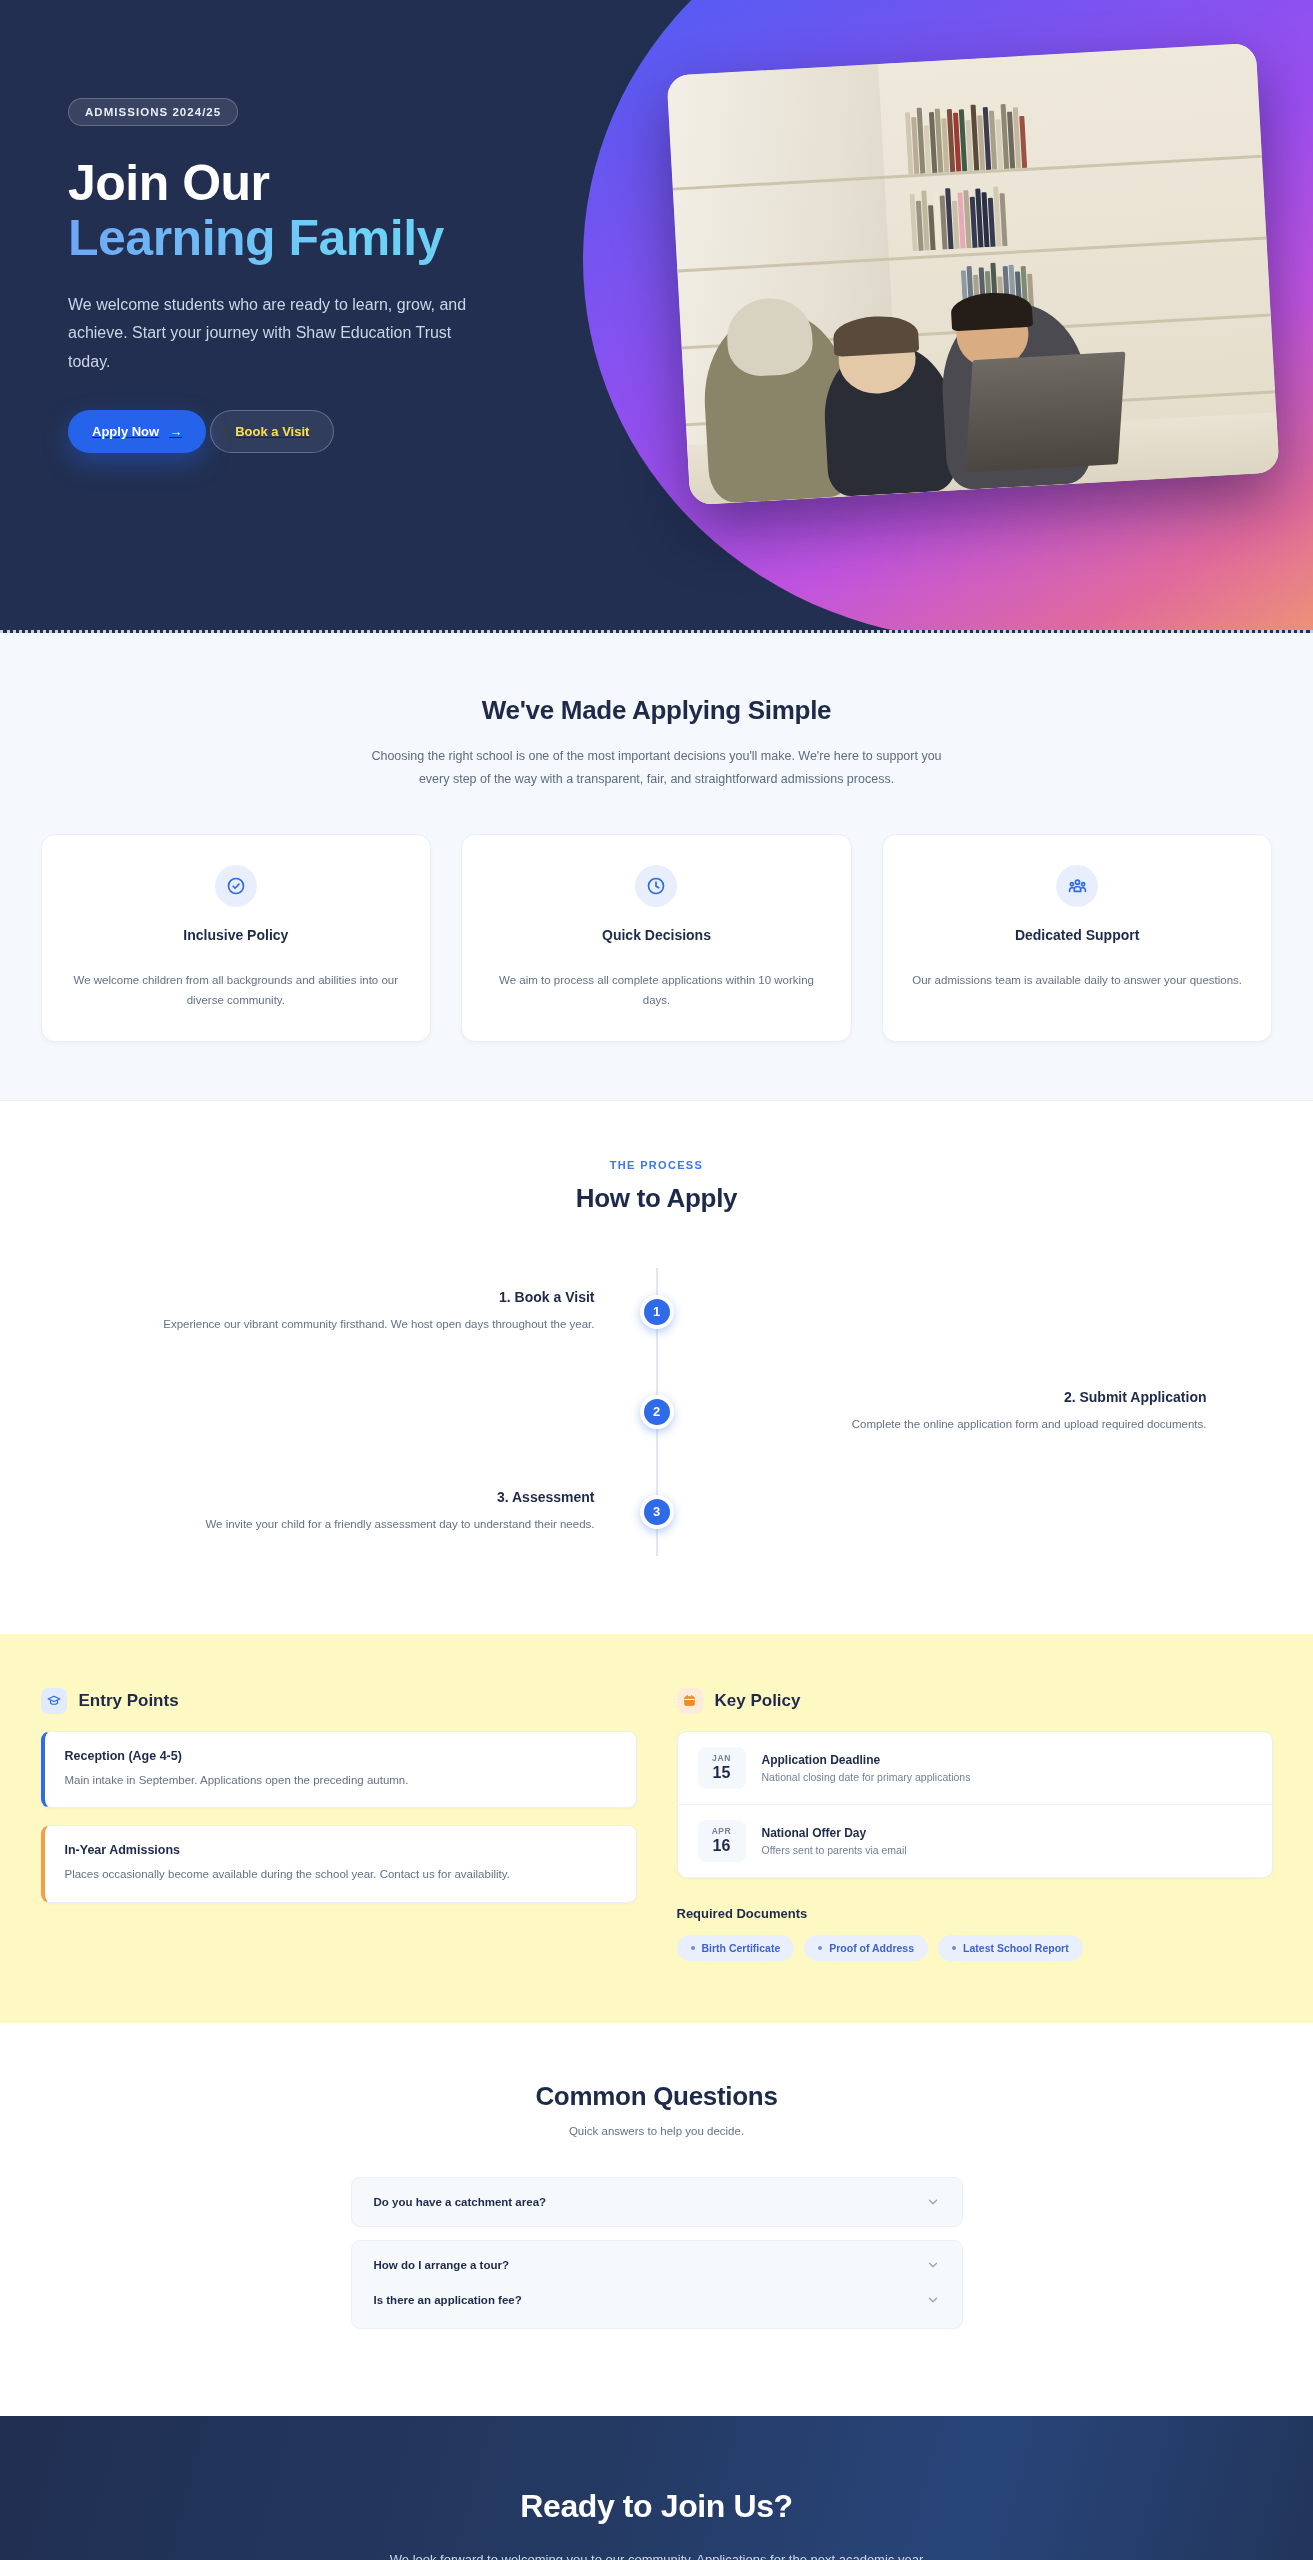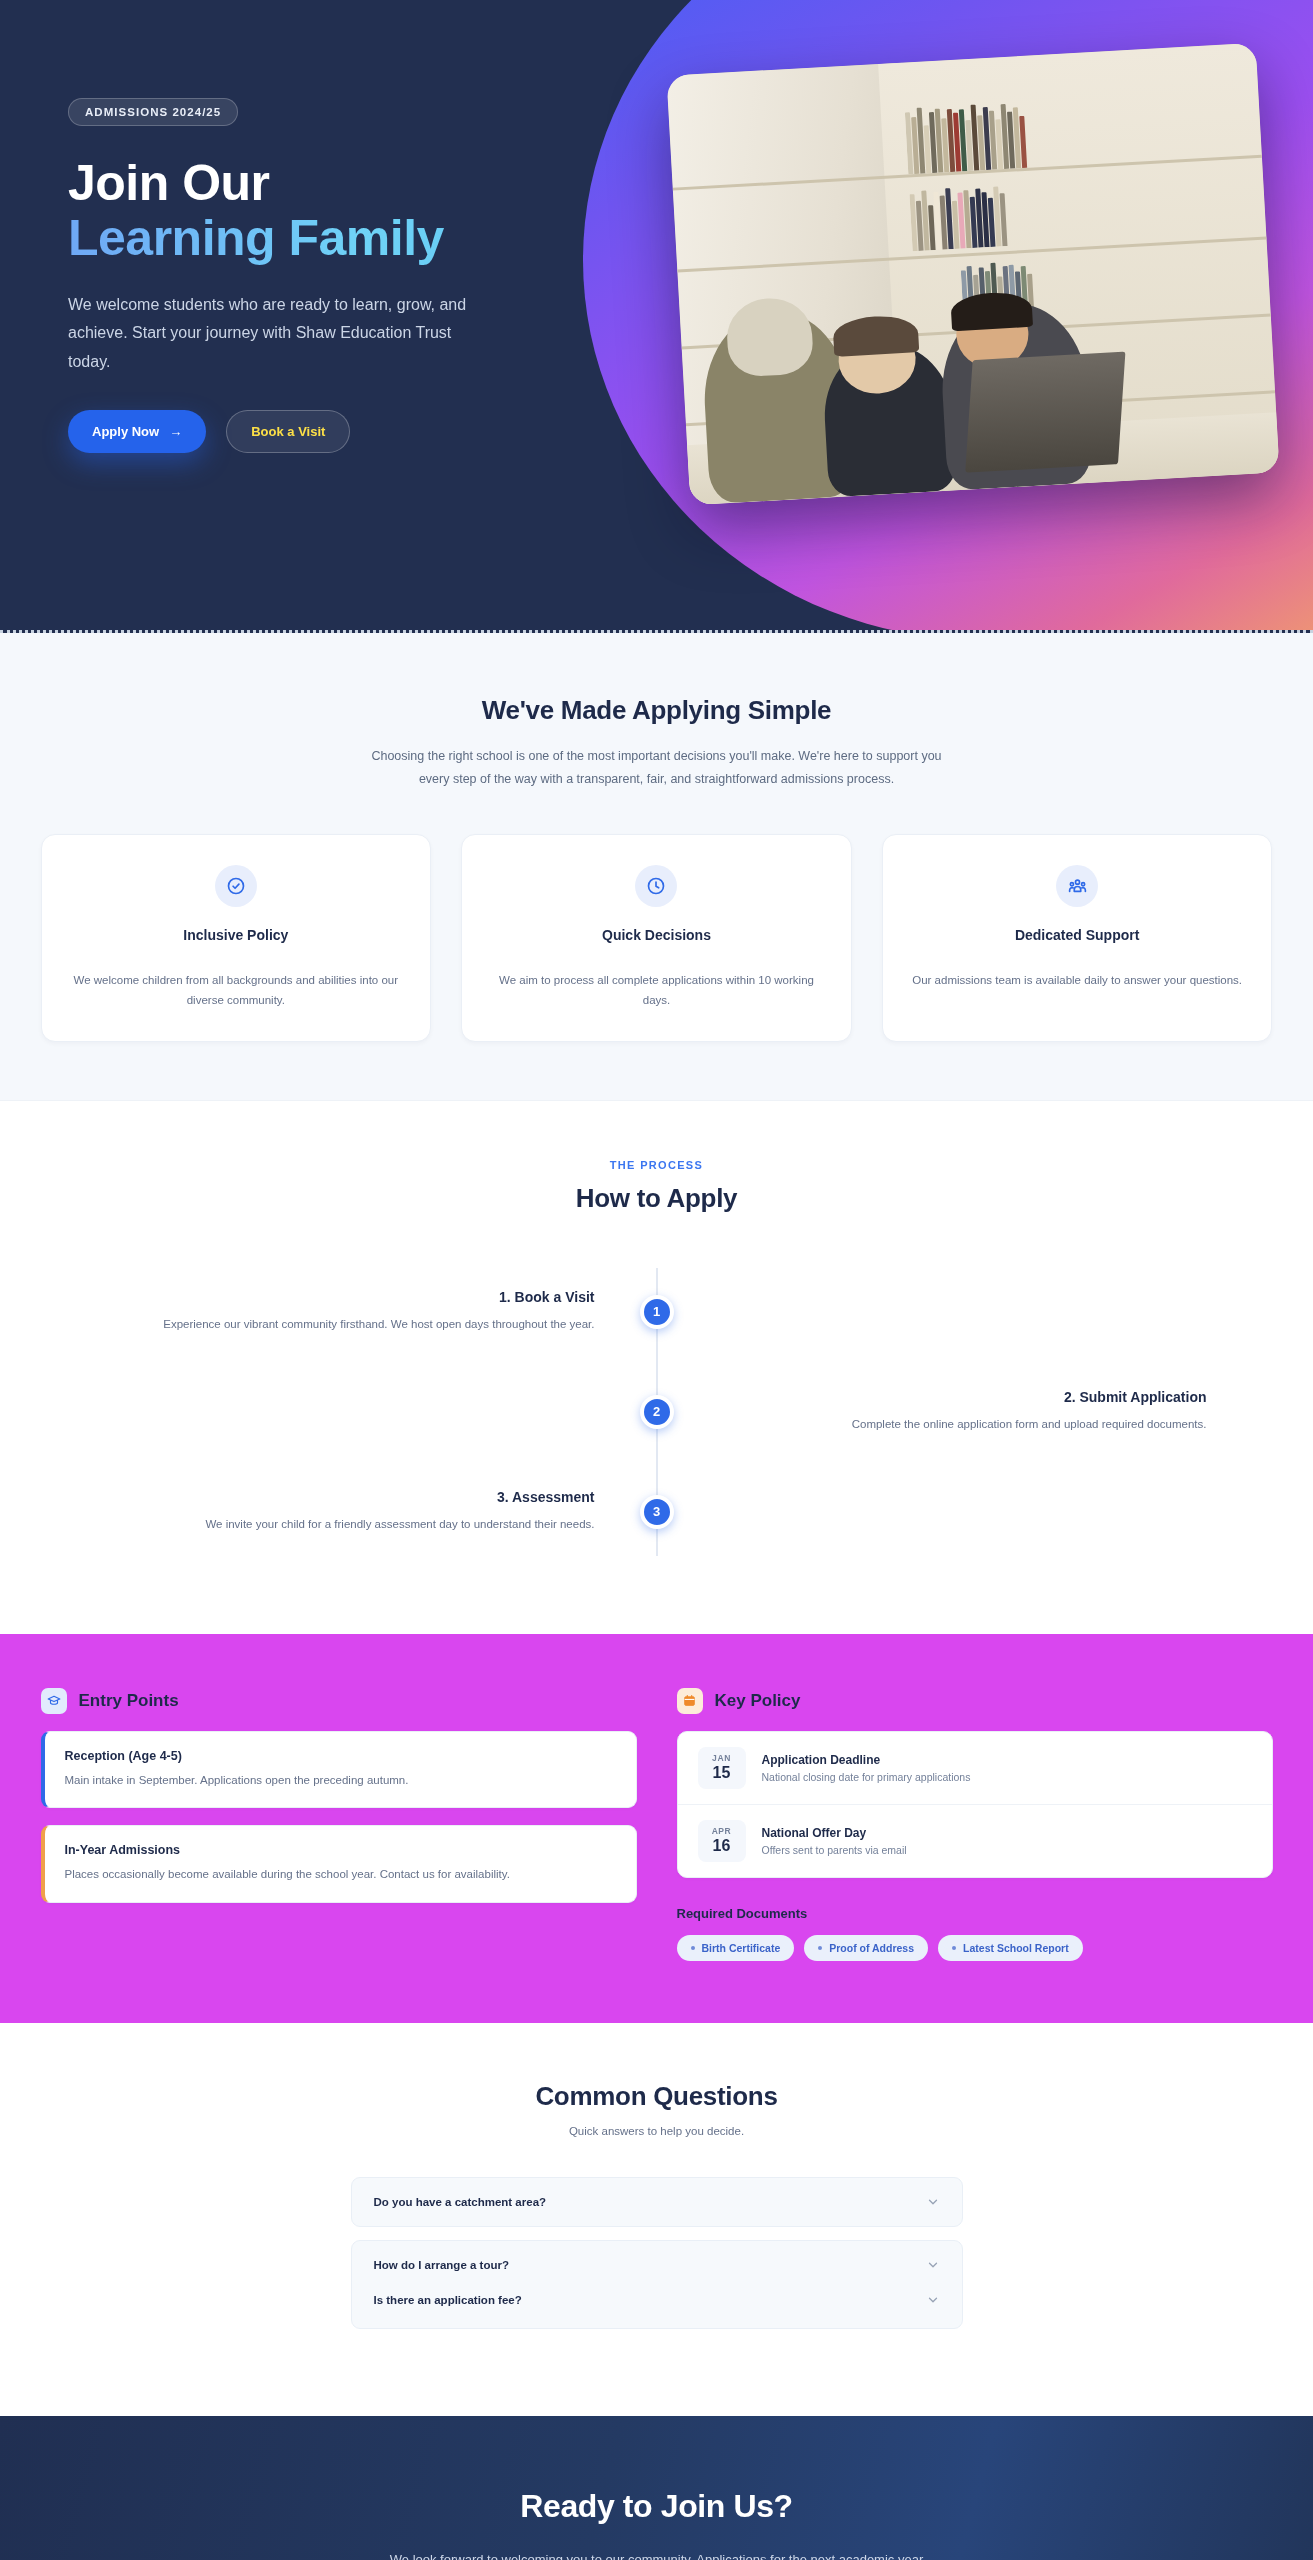--- a/index.html
+++ b/index.html
@@ -99,21 +99,21 @@
     background-clip: text;
     color: transparent;
   }
   .hero p.lede {
     margin-top: 26px;
     font-size: 16px;
     line-height: 1.78;
     color: #cbd5e6;
     max-width: 400px;
   }
-  .hero-btns { margin-top: 34px; display: flex; gap: 20px; }
+  .hero-btns { margin-top: 34px; display: flex; gap: 4px; text-decoration: underline; }
   .btn {
     font-family: "Liberation Sans", sans-serif;
     border: none;
     cursor: pointer;
     border-radius: 999px;
     font-size: 13px;
     font-weight: 700;
     padding: 13px 24px;
     display: inline-flex;
     align-items: center;
@@ -190,21 +190,21 @@
     transform: translate(-50%,-50%);
     width: 34px; height: 34px; border-radius: 50%;
     background: #2f6ae8; color: #fff;
     font-size: 13px; font-weight: 700;
     display: flex; align-items: center; justify-content: center;
     border: 4px solid #fff;
     box-shadow: 0 3px 10px rgba(47,106,232,.35);
   }
 
   
-  .sec-entry { background: #d946ef; padding: 54px 0 62px; }
+  .sec-entry { background: #fef9c3; padding: 54px 0 62px; }
   .entry-grid {
     width: 1232px; margin: 0 auto;
     display: grid; grid-template-columns: 1fr 1fr; gap: 40px;
   }
   .col-title { display: flex; align-items: center; gap: 12px; }
   .col-title .sq {
     width: 26px; height: 26px; border-radius: 7px;
     display: flex; align-items: center; justify-content: center;
   }
   .sq.blue { background: #e2ebfd; }

